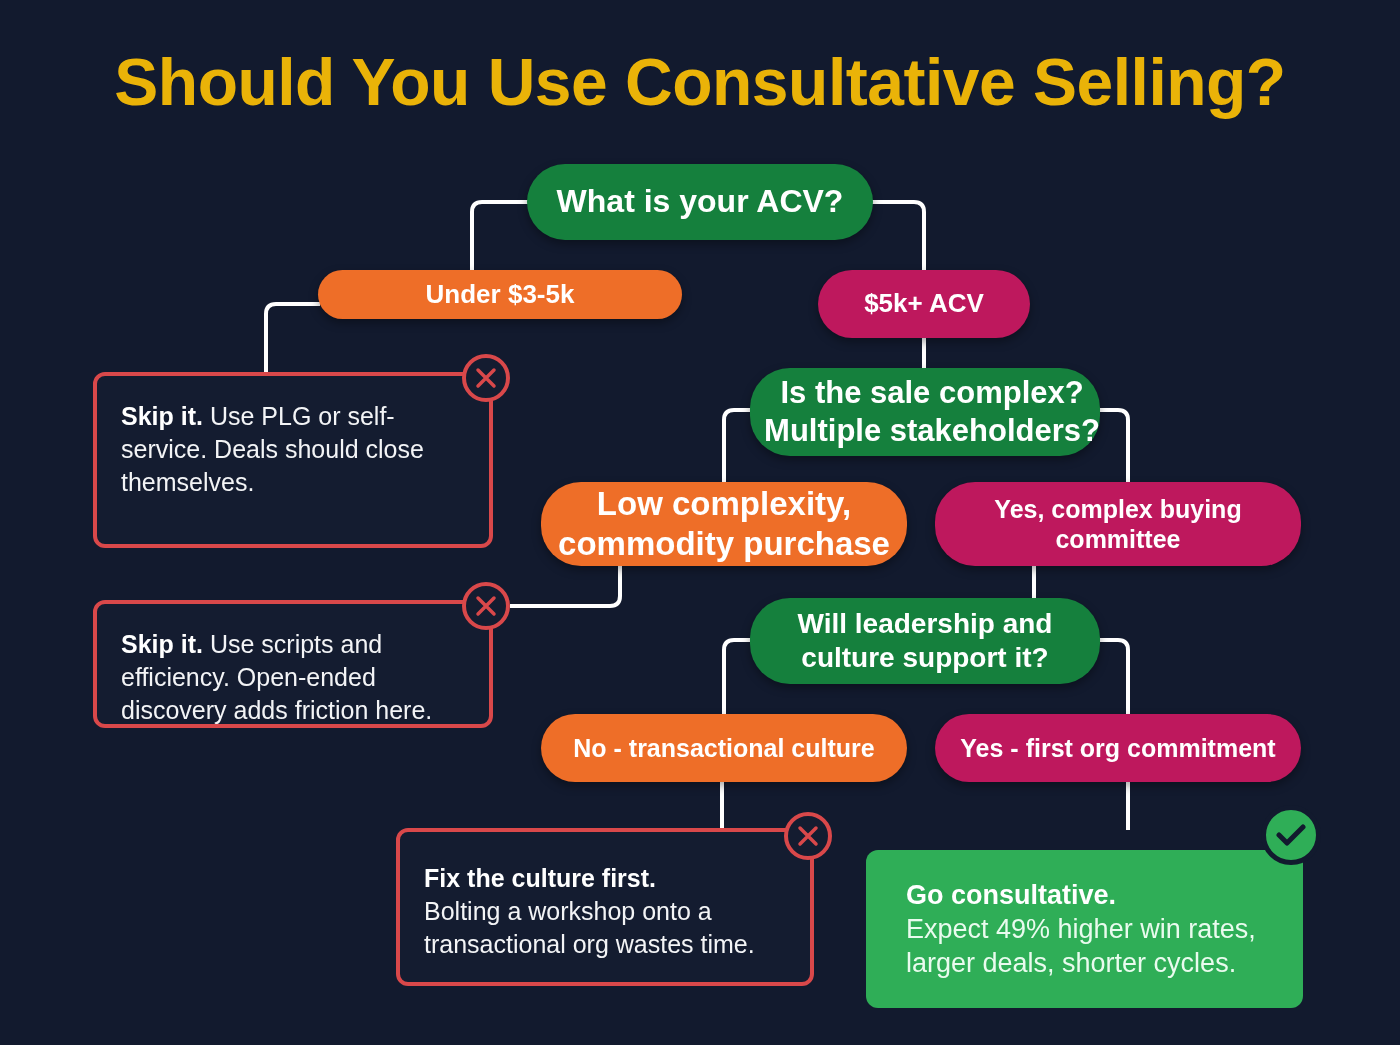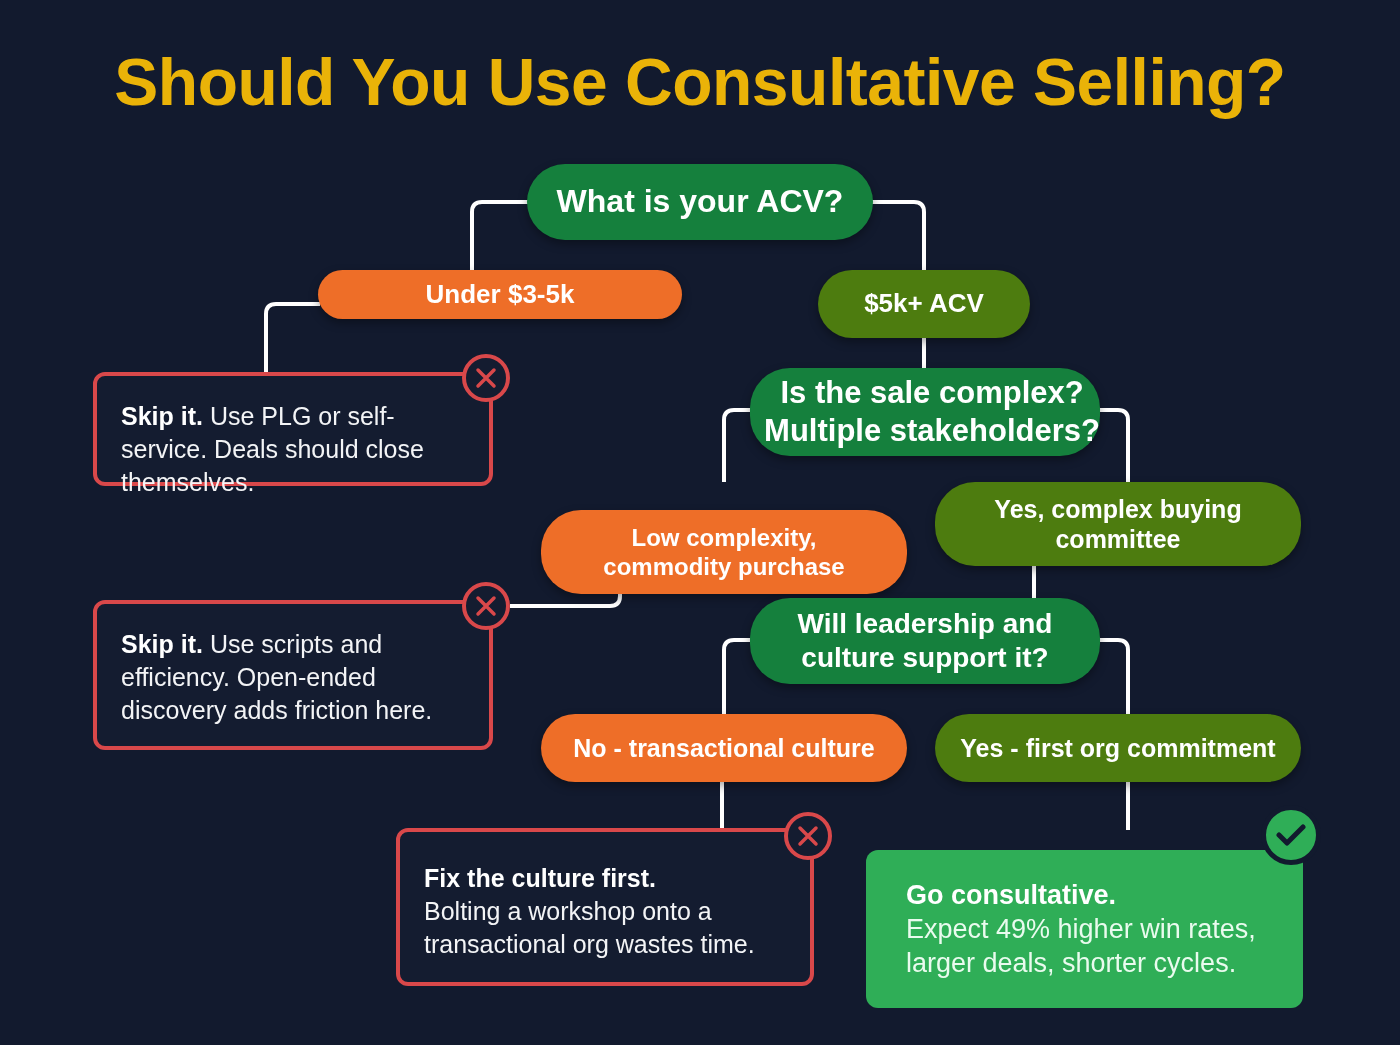--- a/index.html
+++ b/index.html
@@ -17,21 +17,21 @@
     }
     svg.lines { position:absolute; left:0; top:0; }
     .node {
       position:absolute; display:flex; align-items:center; justify-content:center;
       text-align:center; font-weight:bold; color:#ffffff;
       border-radius:40px; box-shadow:0 4px 10px rgba(0,0,0,0.35);
       line-height:1.22;
     }
     .blue { background:#15803d; }
     .orange { background:#ee6e28; }
-    .green { background:#4d7c0f; }
+    .green { background:#be185d; }
     .result {
       position:absolute; border:4px solid #d9484a; border-radius:12px;
       background:#141c30; box-sizing:border-box;
       padding:24px 24px 0 24px; font-size:25px; line-height:33px; color:#f3f4f6;
     }
     .result.good {
       border:none; background:#2fae57; color:#e9fbee;
       padding:28px 38px 0 40px; font-size:27px; line-height:34px;margin-top:22px;
     }
     .result b { font-weight:bold; color:#ffffff; }
@@ -67,49 +67,49 @@
 <div class="node blue" style="left:527px;top:164px;width:346px;height:76px;font-size:32px;">
   <span>What is your ACV?</span>
 </div>
 <div class="node orange" style="left:318px;top:270px;width:364px;height:49px;font-size:26px;">
   <span>Under $3-5k</span>
 </div>
 <div class="node green" style="left:818px;top:270px;width:212px;height:68px;font-size:26px;">
   <span>$5k+ ACV</span>
 </div>
 
-<div class="result" style="left:93px;top:372px;width:400px;height:114px;">
+<div class="result" style="left:93px;top:372px;width:400px;height:176px;">
   <b>Skip it.</b><span> Use PLG or self-service. Deals should close themselves.</span>
 </div>
 <div class="badge x" style="left:462px;top:354px;">
   <svg width="22" height="22" viewBox="0 0 22 22">
       <path d="M3 3 L19 19 M19 3 L3 19" stroke="#d9484a" stroke-width="3.5" stroke-linecap="round"></path>
     </svg>
 </div>
 
 <div class="node blue" style="left:750px;top:368px;width:350px;height:88px;font-size:31px;justify-content:flex-end;">
   <div>
     <div>Is the sale complex?</div>
     <div>Multiple stakeholders?</div>
   </div>
 </div>
-<div class="node orange" style="left:541px;top:482px;width:366px;height:84px;font-size:24px;margin-top:28px;">
+<div class="node orange" style="left:541px;top:482px;width:366px;height:84px;font-size:33px;">
   <div>
     <div>Low complexity,</div>
     <div>commodity purchase</div>
   </div>
 </div>
 <div class="node green" style="left:935px;top:482px;width:366px;height:84px;font-size:25px;">
   <div>
     <div>Yes, complex buying</div>
     <div>committee</div>
   </div>
 </div>
 
-<div class="result" style="left:93px;top:600px;width:400px;height:150px;">
+<div class="result" style="left:93px;top:600px;width:400px;height:128px;">
   <b>Skip it.</b><span> Use scripts and efficiency. Open-ended discovery adds friction here.</span>
 </div>
 <div class="badge x" style="left:462px;top:582px;">
   <svg width="22" height="22" viewBox="0 0 22 22">
       <path d="M3 3 L19 19 M19 3 L3 19" stroke="#d9484a" stroke-width="3.5" stroke-linecap="round"></path>
     </svg>
 </div>
 
 <div class="node blue" style="left:750px;top:598px;width:350px;height:86px;font-size:28px;">
   <div>

